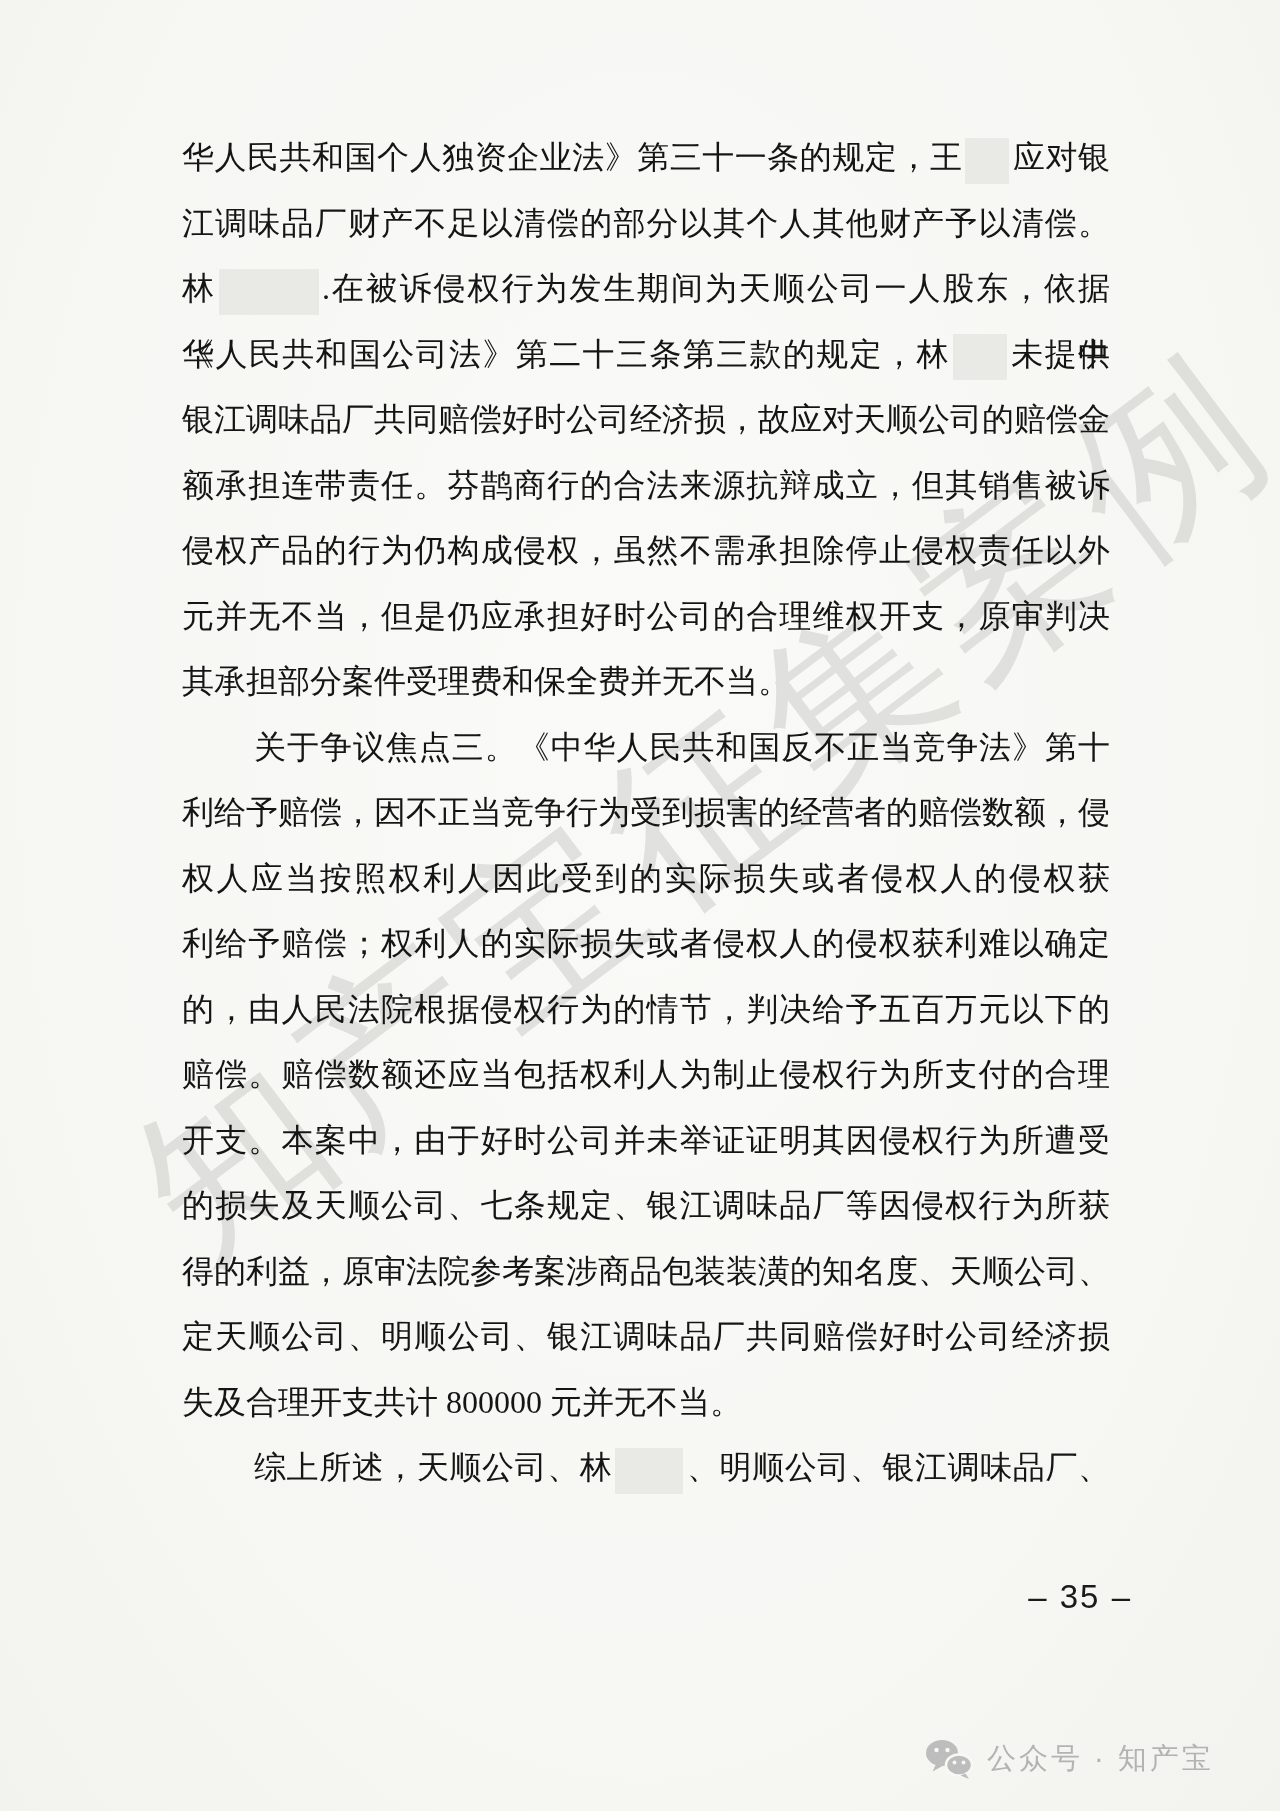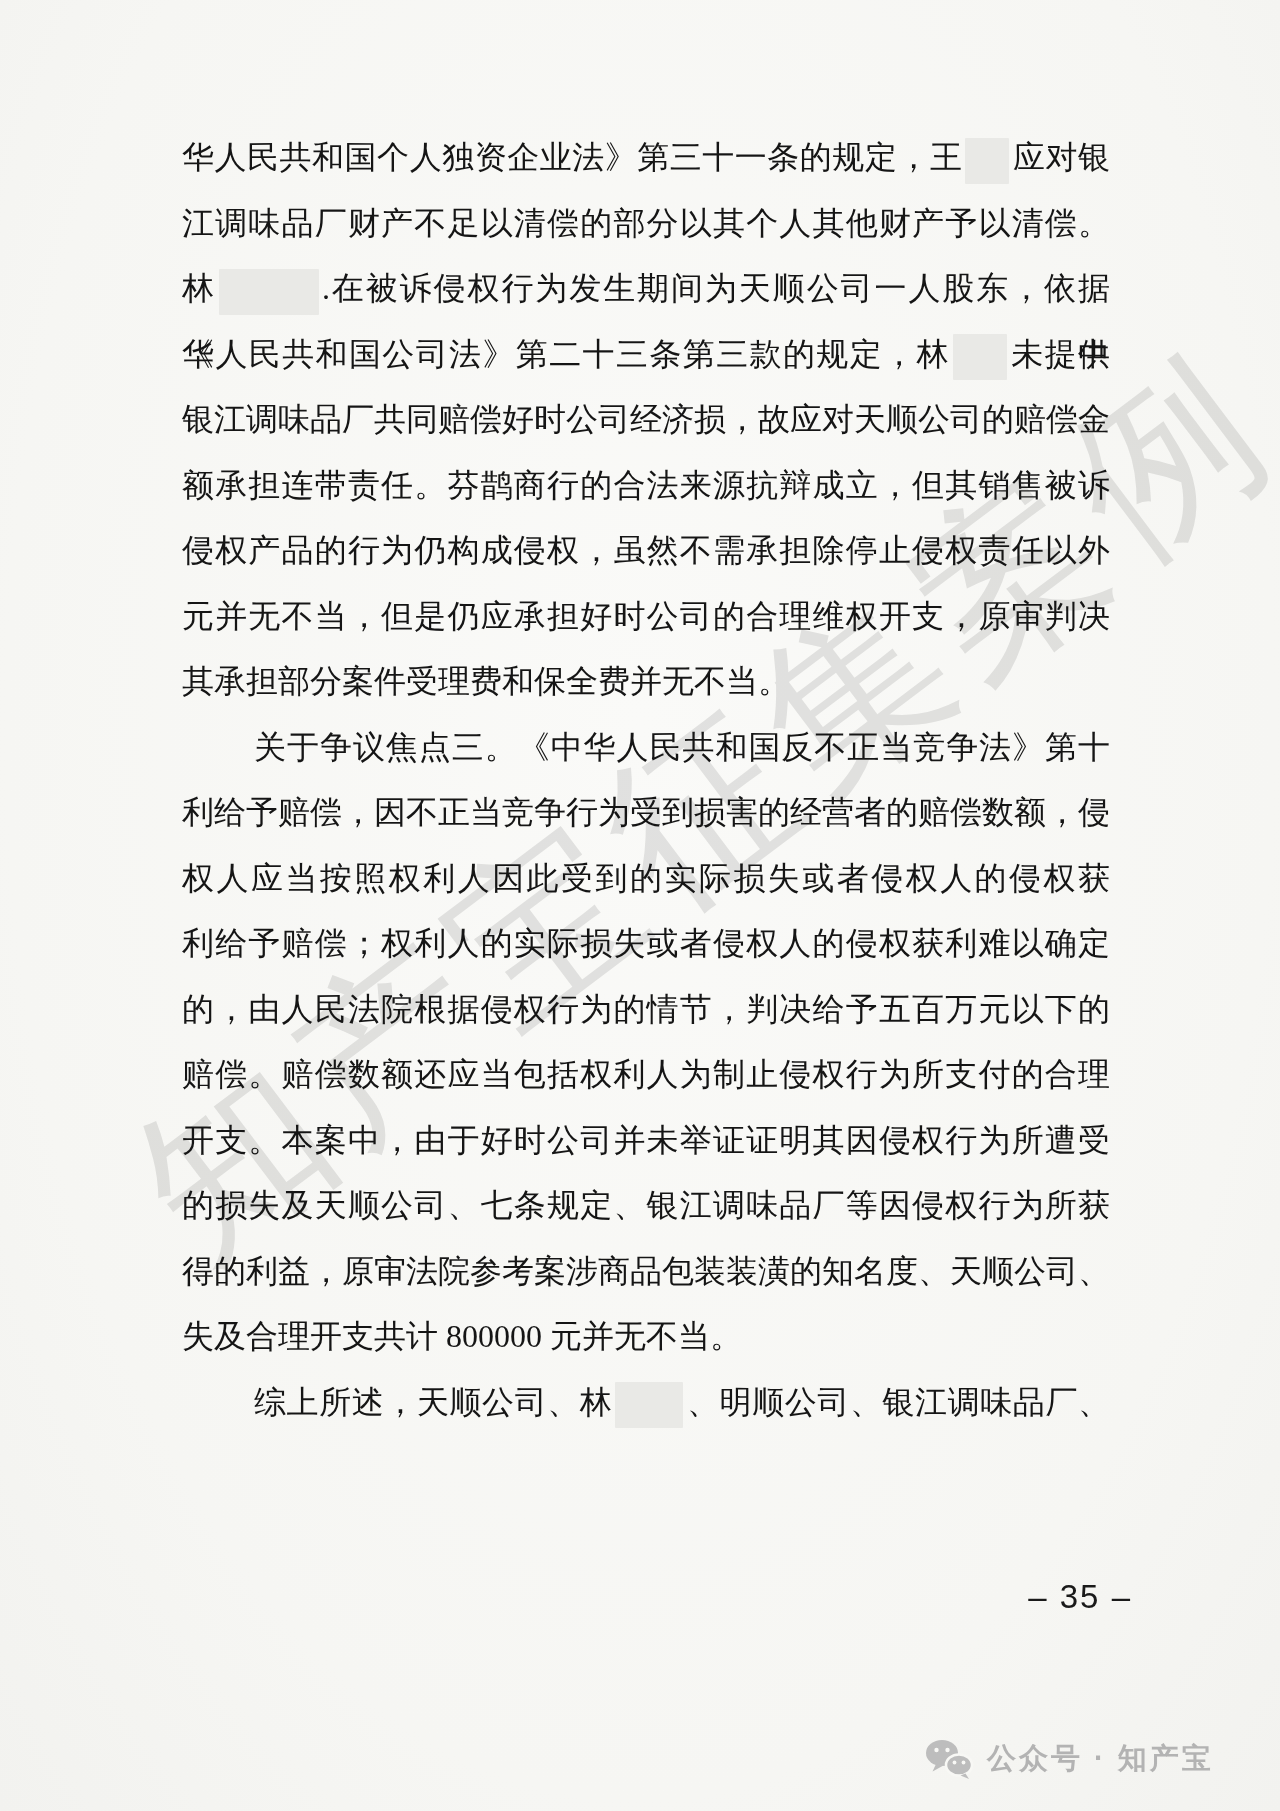--- a/index.html
+++ b/index.html
@@ -71,21 +71,20 @@
     display:flex;
     align-items:center;
     gap:12px;
   }
   .footer-label{
     font-size:29px;
     letter-spacing:3px;
     color:#b3b3b3;
     font-family:"Liberation Sans","DejaVu Sans",sans-serif;
     white-space:nowrap;
-    font-weight:bold;
   }
   .wechat-icon{width:50px;height:42px;flex:0 0 auto;}
 </style>
 </head>
 <body>
 
 <div class="page">
 
   <div class="watermark">知产宝征集案例</div>
 
@@ -101,20 +100,21 @@
       <div class="line">其承担部分案件受理费和保全费并无不当。</div>
       <div class="line j ind">关于争议焦点三。《中华人民共和国反不正当竞争法》第十</div>
       <div class="line j">利给予赔偿，因不正当竞争行为受到损害的经营者的赔偿数额，侵</div>
       <div class="line j">权人应当按照权利人因此受到的实际损失或者侵权人的侵权获</div>
       <div class="line j">利给予赔偿；权利人的实际损失或者侵权人的侵权获利难以确定</div>
       <div class="line j">的，由人民法院根据侵权行为的情节，判决给予五百万元以下的</div>
       <div class="line j">赔偿。赔偿数额还应当包括权利人为制止侵权行为所支付的合理</div>
       <div class="line j">开支。本案中，由于好时公司并未举证证明其因侵权行为所遭受</div>
       <div class="line j">的损失及天顺公司、七条规定、银江调味品厂等因侵权行为所获</div>
       <div class="line j">得的利益，原审法院参考案涉商品包装装潢的知名度、天顺公司、</div>
+      <div class="line j">定天顺公司、明顺公司、银江调味品厂共同赔偿好时公司经济损</div>
       <div class="line">失及合理开支共计 800000 元并无不当。</div>
       <div class="line j ind">综上所述，天顺公司、林<span class="redact" style="width: 68px;"></span>、明顺公司、银江调味品厂、</div>
     </div>
 
   <div class="page-number">– 35 –</div>
 
   <div class="footer">
     <svg class="wechat-icon" viewBox="0 0 50 42" xmlns="http://www.w3.org/2000/svg" aria-hidden="true">
       <ellipse cx="17" cy="15" rx="16" ry="13" fill="#bdbdbd"></ellipse>
       <path d="M11 26 L7.5 33.5 L17.5 28 Z" fill="#bdbdbd"></path>

